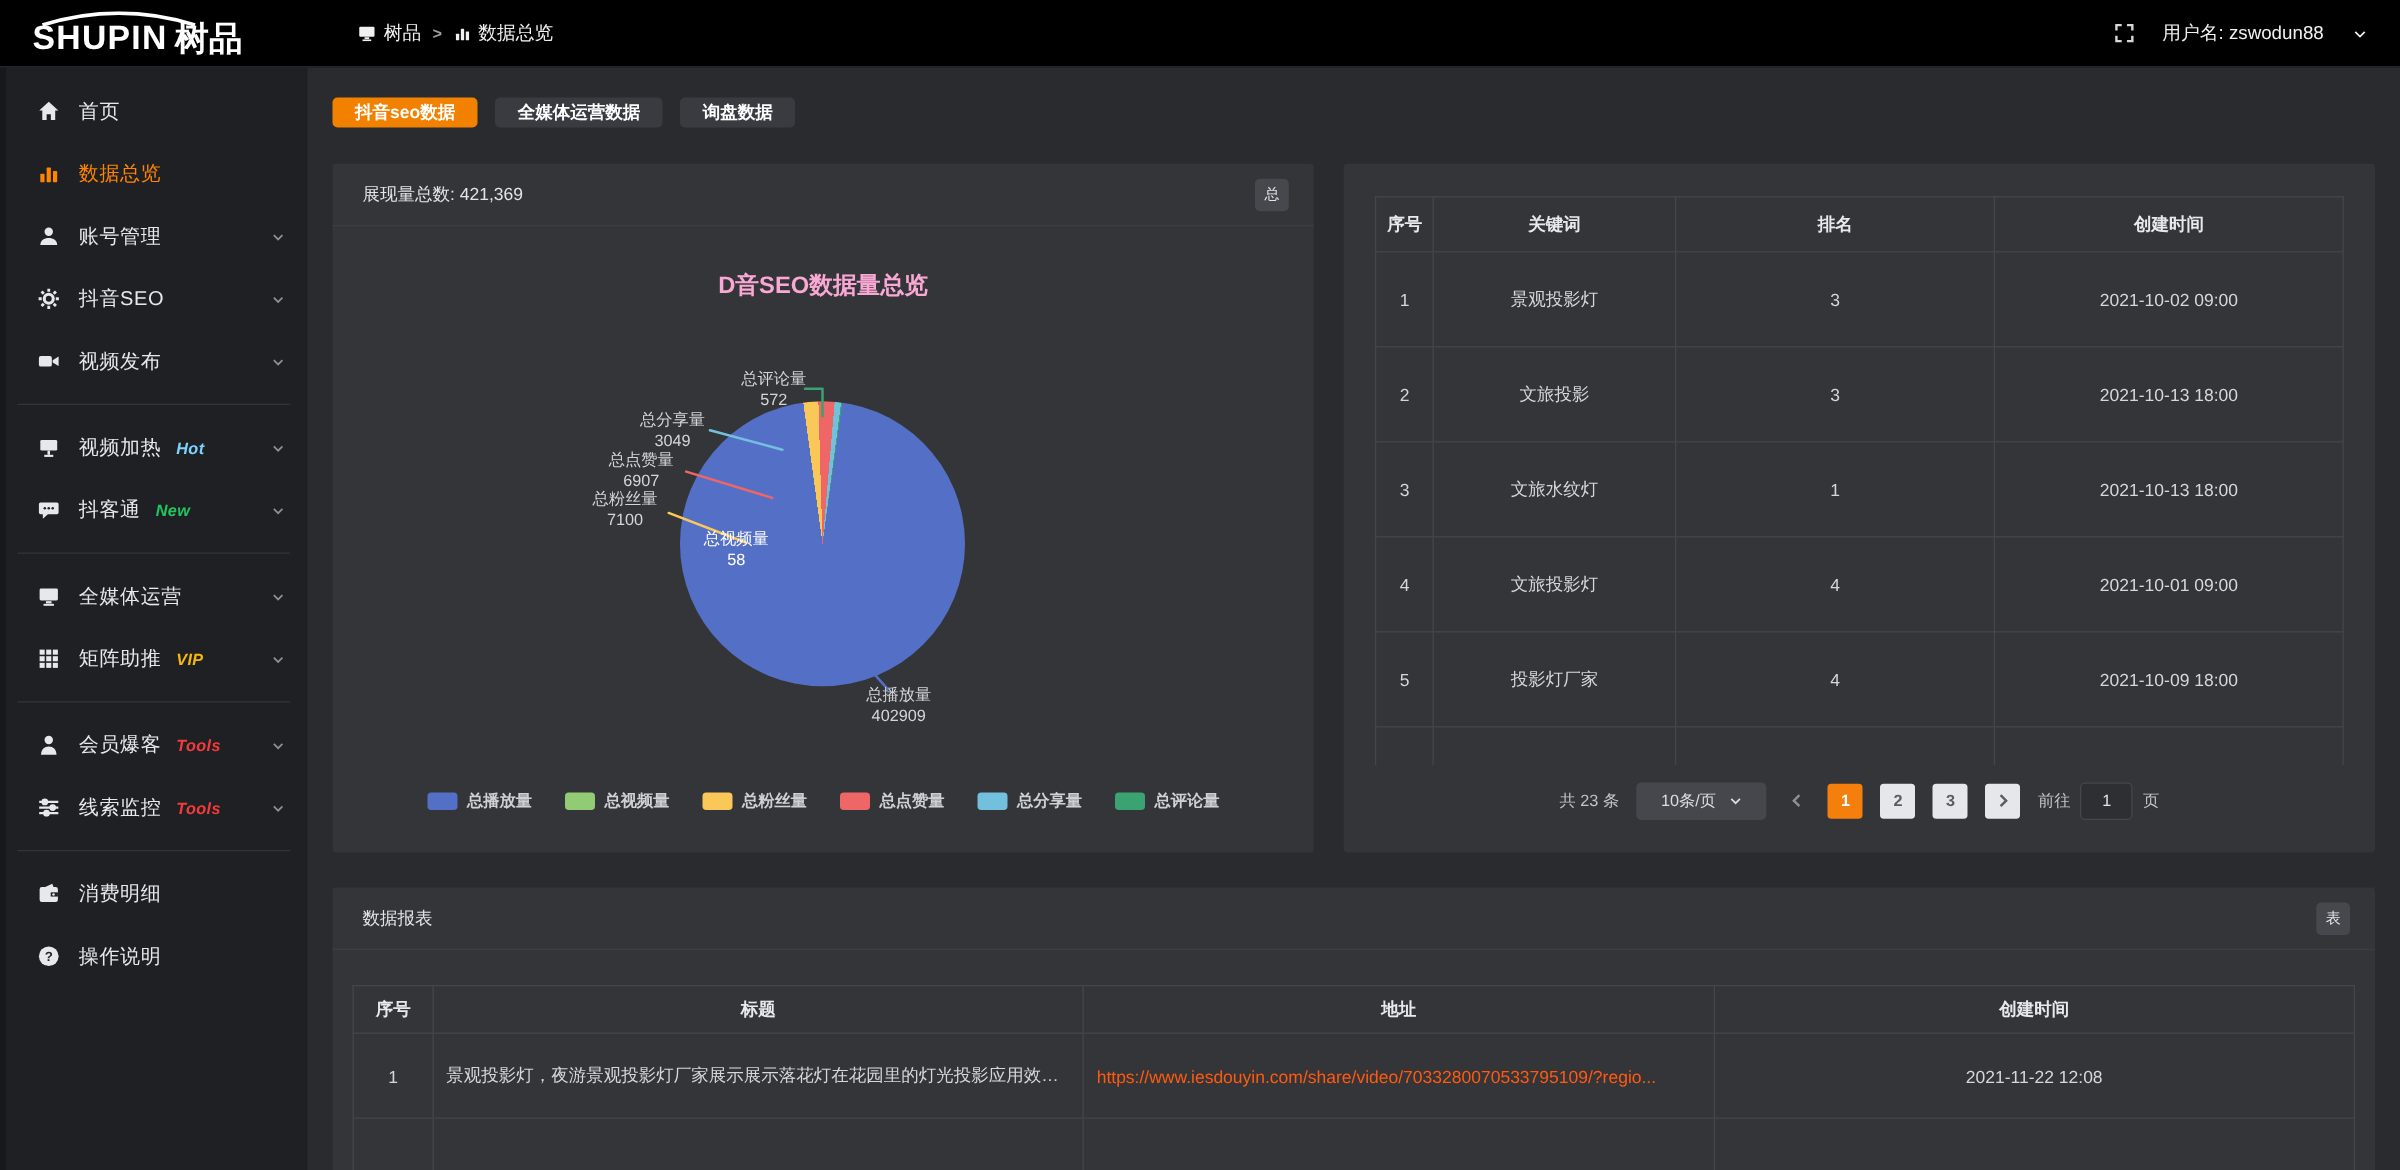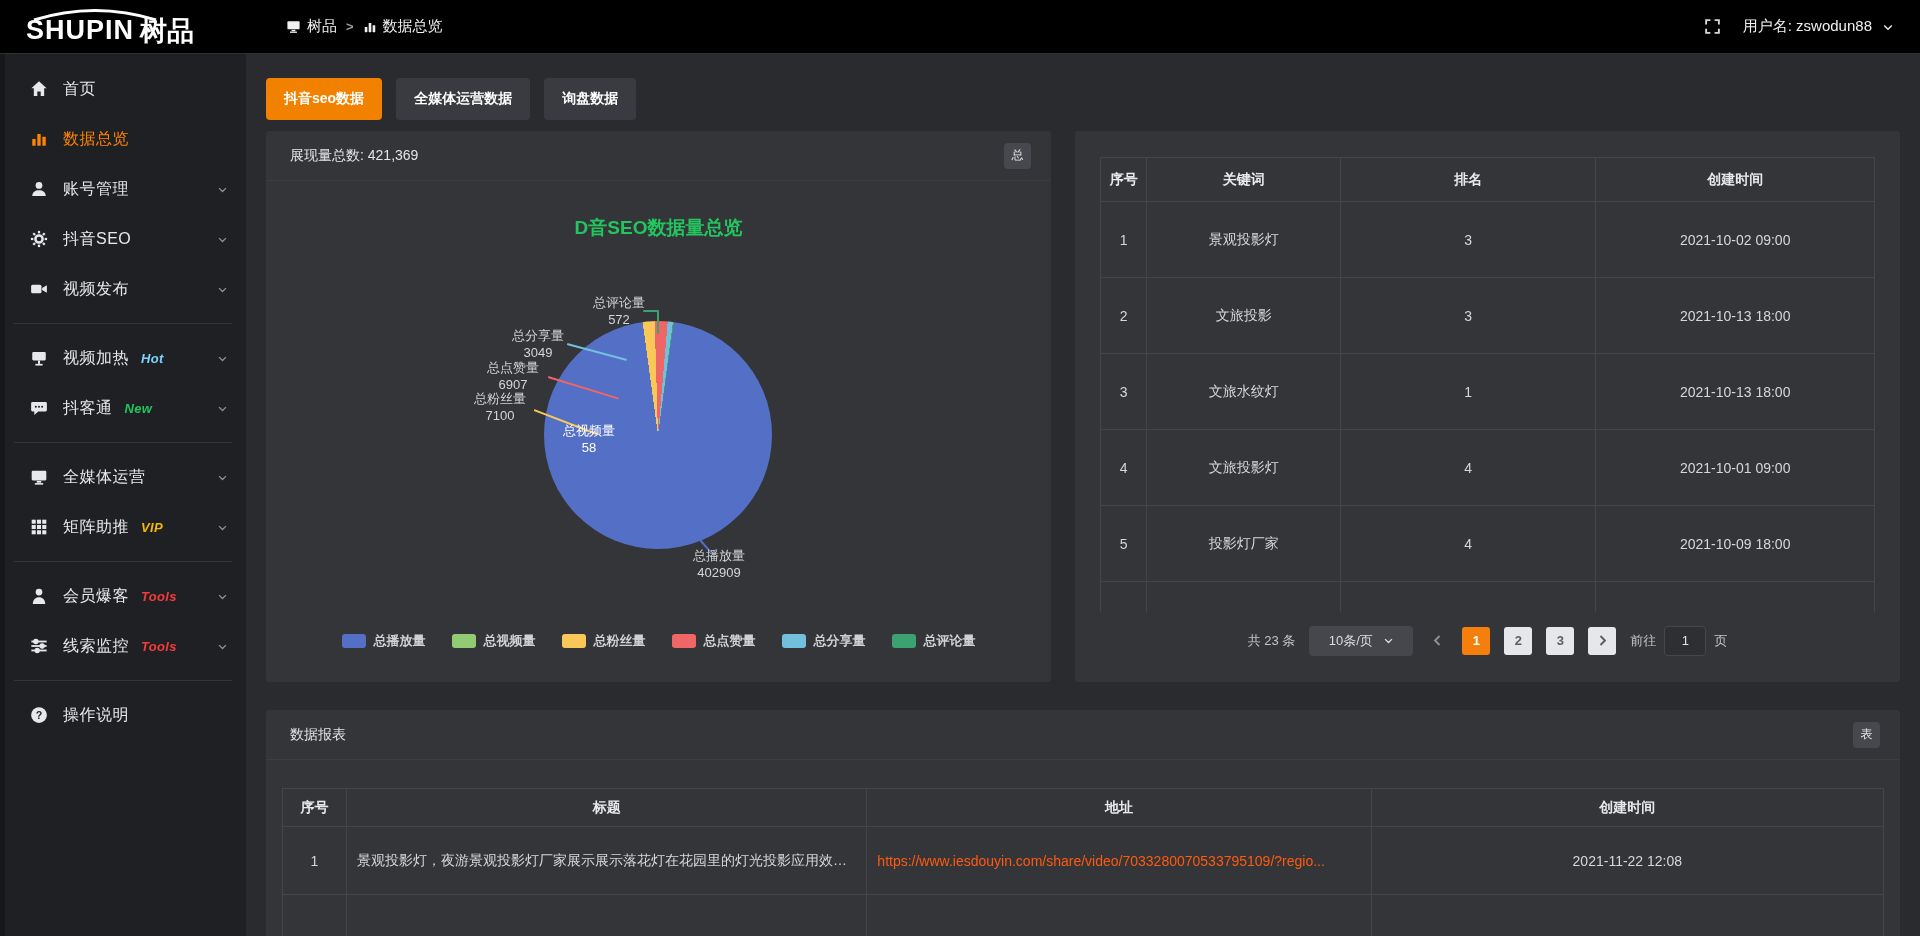--- a/index.html
+++ b/index.html
@@ -12,53 +12,53 @@
     background:#000000; border-bottom:1px solid #303136; display:flex; align-items:center; z-index:5; }
   .logo-wrap { width:246px; display:flex; align-items:center; padding-left:26px; position:relative; }
   .logo-arc { position:absolute; left:30px; top:4px; }
   .logo-en { font-size:27px; font-weight:800; letter-spacing:1px; color:#fff; margin-top:8px; }
   .logo-cn { font-size:27px; font-weight:800; color:#fff; margin-top:8px; margin-left:6px; }
   .breadcrumb { display:flex; align-items:center; gap:9px; margin-left:40px; font-size:15px; color:#f0f0f1; }
   .crumb { display:flex; align-items:center; gap:6px; }
   .crumb-sep { color:#9b9da2; font-size:13px; font-weight:bold; }
   .topbar-right { margin-left:auto; display:flex; align-items:center; gap:22px; padding-right:26px; }
   .fullscreen-btn { color:#d6d7da; display:flex; align-items:center; cursor:pointer; }
-  .user-box { display:flex; align-items:center; gap:10px; font-size:15px; color:#f0f0f1; }
+  .user-box { display:flex; align-items:center; gap:23px; font-size:15px; color:#f0f0f1; }
   .icon { display:inline-flex; align-items:center; justify-content:center; color:inherit; }
 
   
   .sidebar { position:absolute; top:54px; left:0; width:246px; height:882px;
     background:#1f2023; padding-top:10px; }
   .edge-strip { position:absolute; left:0; top:0; width:5px; height:882px; background:#17181a; }
   .side-item { height:50px; display:flex; align-items:center; padding:0 18px 0 30px;
     color:#e7e8ea; font-size:16px; cursor:pointer; position:relative; }
   .side-item .sicon { width:18px; height:18px; margin-right:15px; flex:0 0 18px; }
   .side-item .slabel { letter-spacing:.5px; }
   .side-item.active { color:#ff8400; }
   .sbadge { font-size:13px; font-weight:bold; font-style:italic; margin-left:12px; letter-spacing:.3px; }
   .schev { margin-left:auto; color:#8e9095; display:flex; }
   .side-divider { height:1px; background:#33343a; margin:9px 14px; }
 
   
   .main { position:absolute; top:54px; left:246px; width:1674px; height:882px; }
   .tabs { position:absolute; top:24px; left:20px; display:flex; gap:14px; }
-  .tab { height:42px; padding:0 18px; border-radius:4px; background:#3a3b40; color:#fff;
+  .tab { height:24px; padding:0 18px; border-radius:4px; background:#3a3b40; color:#fff;
     font-size:14px; font-weight:bold; display:flex; align-items:center; cursor:pointer; }
   .tab.active { background:#f28100; }
 
   .panel { position:absolute; background:#343539; border-radius:3px; }
   .panel-head { height:50px; display:flex; align-items:center; justify-content:space-between;
     padding:0 20px 0 24px; border-bottom:1px solid #3d3e43; font-size:14px; color:#e3e4e6; }
   .mini-badge { width:27px; height:26px; border-radius:4px; background:#47484d; color:#e3e4e6;
     font-size:12px; display:flex; align-items:center; justify-content:center; cursor:pointer; }
 
   
   .chart-panel { left:20px; top:77px; width:785px; height:551px; }
   .chart-title { position:absolute; top:84px; left:0; width:100%; text-align:center;
-    font-size:19px; font-weight:bold; color:#22c55e; }
+    font-size:19px; font-weight:bold; color:#f9a8d4; }
   .pie { position:absolute; left:278px; top:190px; width:228px; height:228px; border-radius:50%; }
   .callout { position:absolute; transform:translate(-50%,-50%); text-align:center;
     font-size:13px; color:#d4d5d8; line-height:17px; white-space:nowrap; }
   .callout.inside { color:#fff; }
   .cline { position:absolute; height:2px; transform-origin:left center; border-radius:1px; }
   .cline.v { width:2px; height:auto; }
   .legend { position:absolute; bottom:32px; left:0; width:100%;
     display:flex; justify-content:center; align-items:center; gap:26px; }
   .lg-item { display:flex; align-items:center; gap:8px; cursor:pointer; }
   .lg-swatch { width:24px; height:14px; border-radius:3px; }
@@ -348,20 +348,31 @@
       <span class="sbadge" style="color:#f43b3b;">Tools</span>
       <span class="schev icon">
         <svg width="11" height="11" viewBox="0 0 16 16" fill="none" stroke="currentColor" stroke-width="2">
             <path d="M3 6 l5 5 5 -5"></path>
           </svg>
       </span>
     </div>
 
     <div class="side-divider"></div>
 
+    <div class="side-item">
+      <span class="sicon icon">
+        <svg width="18" height="18" viewBox="0 0 16 16" fill="currentColor">
+            <path d="M1.5 4.8 a1.6 1.6 0 0 1 1.6 -1.6 h9.8 a1.6 1.6 0 0 1 1.6 1.6 v7.4 a1.6 1.6 0 0 1 -1.6 1.6 h-9.8 a1.6 1.6 0 0 1 -1.6 -1.6 z"></path>
+            <path d="M5.5 3.2 L10.5 0.9 L11.4 3.2 Z"></path>
+            <rect x="9.4" y="7" width="5.1" height="3" fill="#1f2023"></rect>
+            <circle cx="11.4" cy="8.5" r="0.9" fill="currentColor"></circle>
+          </svg>
+      </span>
+      <span class="slabel">消费明细</span>
+    </div>
 
     <div class="side-item">
       <span class="sicon icon">
         <svg width="18" height="18" viewBox="0 0 16 16">
             <circle cx="8" cy="8" r="7" fill="currentColor"></circle>
             <text x="8" y="11.4" text-anchor="middle" font-size="9.5" font-weight="bold" fill="#1f2023">?</text>
           </svg>
       </span>
       <span class="slabel">操作说明</span>
     </div>

